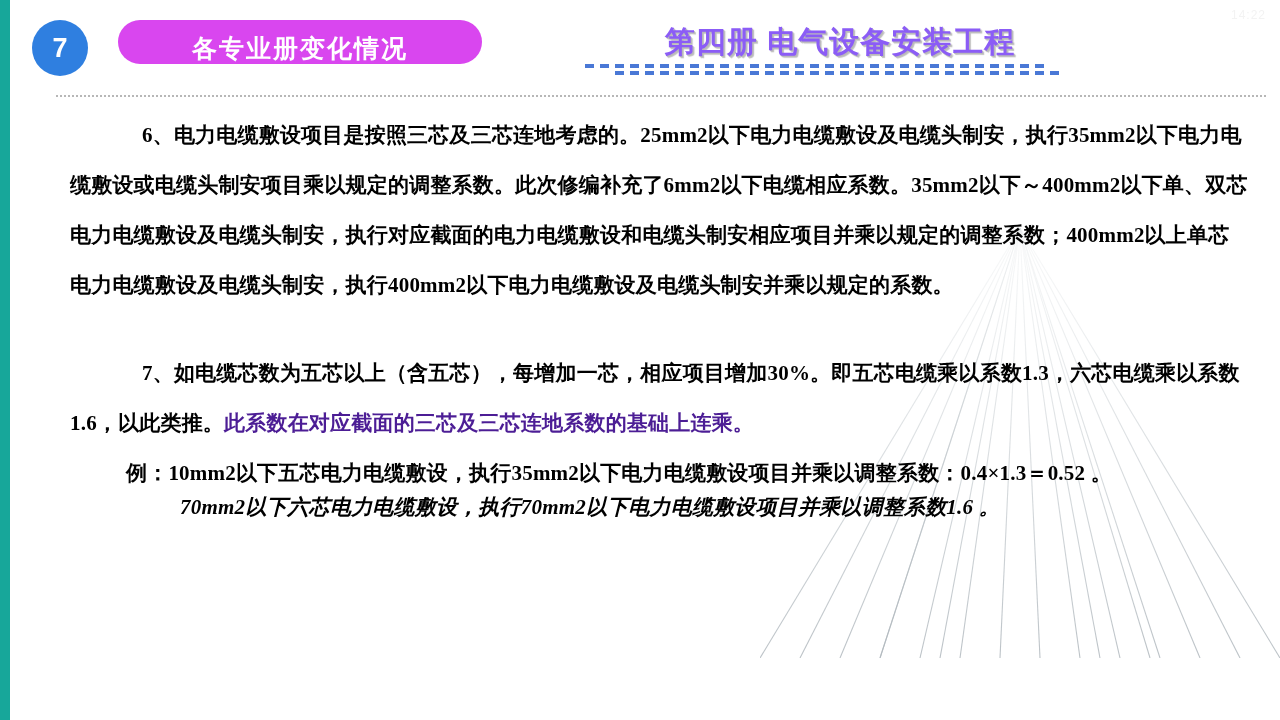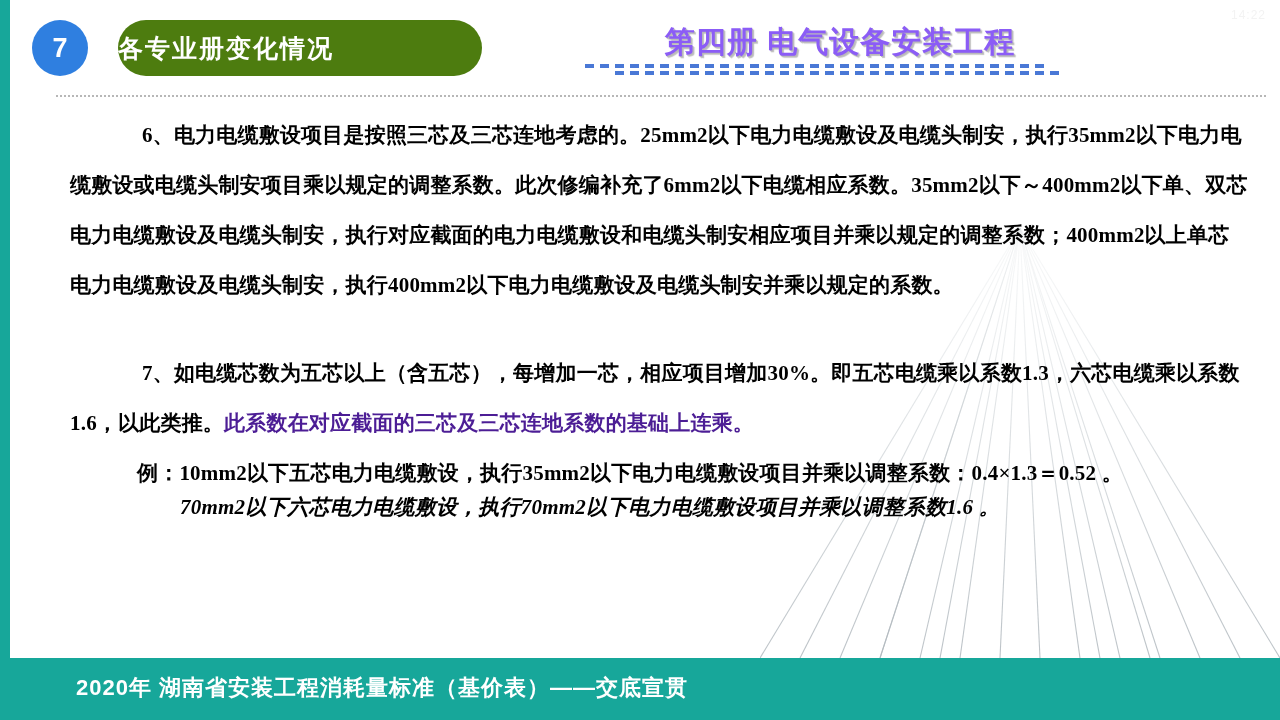--- a/index.html
+++ b/index.html
@@ -57,28 +57,29 @@
     line-height: 56px;
     text-align: center;
     letter-spacing: 0;
   }
 
   .section-pill {
     position: absolute;
     left: 118px;
     top: 20px;
     width: 364px;
-    height: 56px;
+    height: 44px;
     border-radius: 28px;
-    background: #4d7c0f;
+    background: #d946ef;
     color: #ffffff;
     font-family: "Liberation Sans", sans-serif;
     font-weight: bold;
     font-size: 25px;
     line-height: 56px;
+    text-align: center;
     letter-spacing: 2px;
   }
 
   .deck-title {
     position: absolute;
     left: 560px;
     top: 22px;
     width: 560px;
     text-align: center;
     font-family: "Liberation Sans", sans-serif;
@@ -154,21 +155,21 @@
     font-family: "Liberation Serif", "DejaVu Serif", serif;
     font-weight: bold;
     font-size: 21px;
     line-height: 50px;
     letter-spacing: 0.2px;
     white-space: nowrap;
   }
 
   .para.p6      { left: 70px;  top: 10px;  width: 1180px; white-space: normal; text-indent: 72px; }
   .para.p7      { left: 70px;  top: 248px; width: 1180px; white-space: normal; text-indent: 72px; }
-  .para.ex1     { left: 65px;  top: 348px; width: 1180px; text-indent: 72px; }
+  .para.ex1     { left: 54px;  top: 348px; width: 1180px; text-indent: 72px; }
   .para.ex2     { left: 70px;  top: 382px; width: 1180px; text-indent: 110px; font-style: italic; }
 
   .hl-red {
     color: #4c1d95;
   }
 
   
   .footer {
     position: absolute;
     left: 0;
@@ -255,17 +256,14 @@
 
     <div class="para p7">
       <span>7、如电缆芯数为五芯以上（含五芯），每增加一芯，相应项目增加30%。即五芯电缆乘以系数1.3，六芯电缆乘以系数1.6，以此类推。</span><span class="hl-red">此系数在对应截面的三芯及三芯连地系数的基础上连乘。</span>
     </div>
 
     <div class="para ex1">例：10mm2以下五芯电力电缆敷设，执行35mm2以下电力电缆敷设项目并乘以调整系数：0.4×1.3＝0.52   。</div>
 
     <div class="para ex2">70mm2以下六芯电力电缆敷设，执行70mm2以下电力电缆敷设项目并乘以调整系数1.6   。</div>
   </div>
 
-  <div class="footer">
-    <div class="footer-text">2020年  湖南省安装工程消耗量标准（基价表）——交底宣贯</div>
-  </div>
 
 </div>
 
 </body></html>

